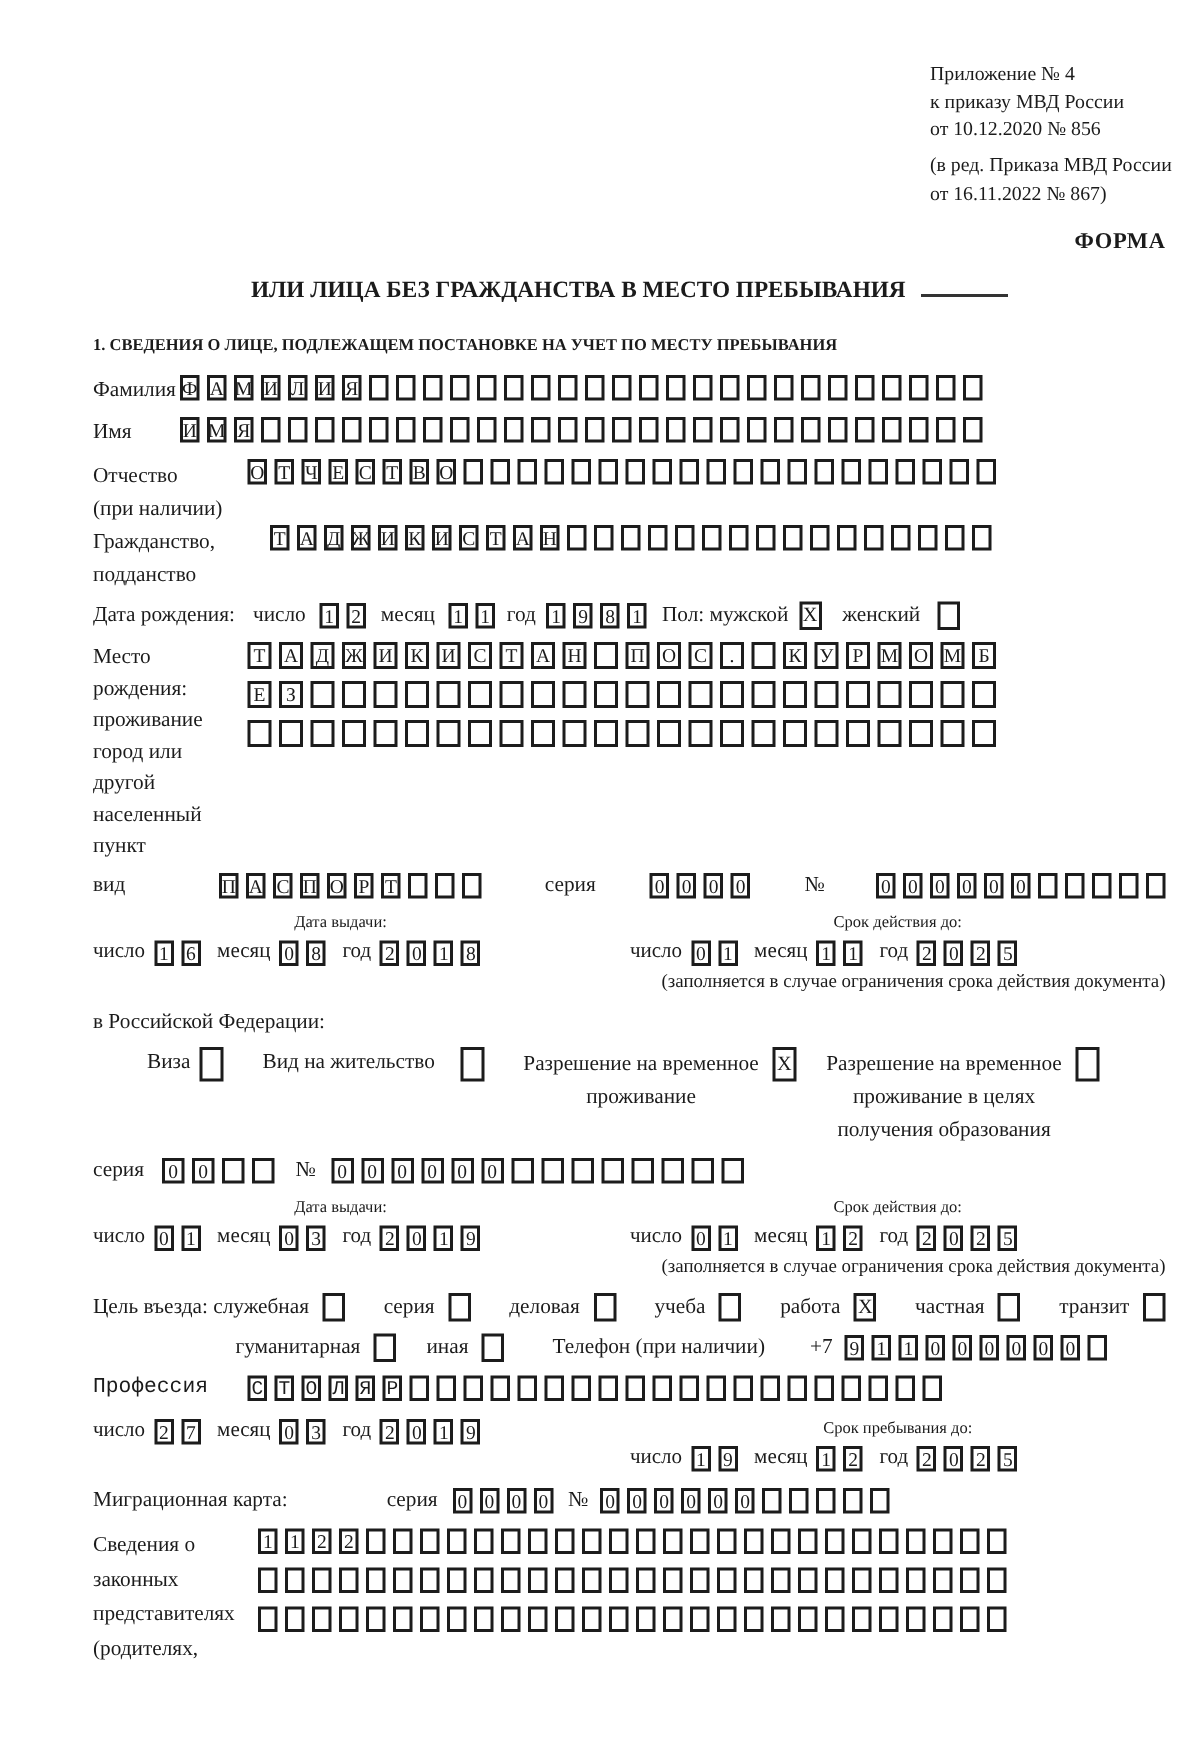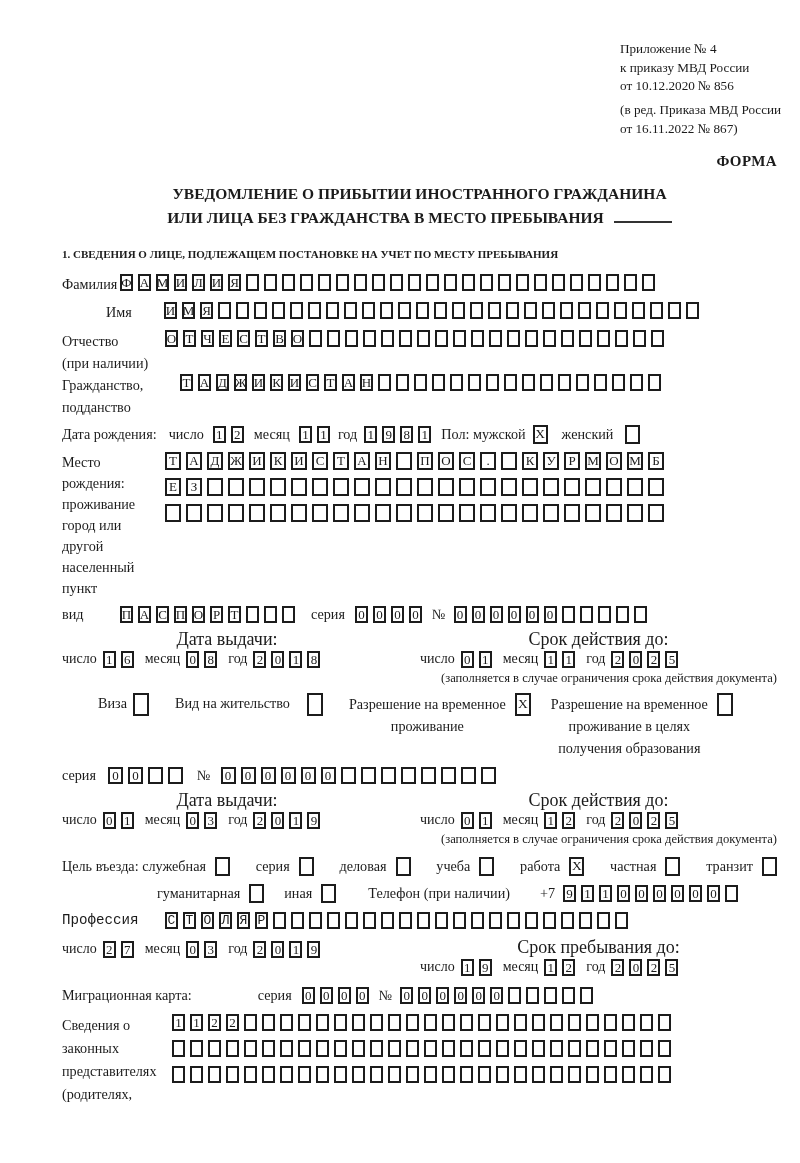--- a/index.html
+++ b/index.html
@@ -39,21 +39,21 @@
     display:inline-flex; align-items:center; justify-content:center;
     font-size:13.5px; background:#fff;
   }
   .cb-lg { width:16px; height:23px; }
   .stack { display:flex; flex-direction:column; gap:8px; }
 
   
   .dates-block { display:flex; margin-top:5px; }
   .dcol-l { width:330px; flex:none; }
   .dcol-r { flex:1; padding-left:28px; }
-  .date-heading { text-align:center; font-size:18px; line-height:18px; }
+  .date-heading { text-align:center; font-size:11px; line-height:18px; }
   .dg { display:flex; align-items:center; gap:6px; margin-top:3px; white-space:nowrap; }
   .dg .w { margin-left:5px; }
   .note { font-size:12.6px; margin-top:3px; text-align:right; line-height:15px; }
 
   
   .opt { display:flex; align-items:flex-start; gap:9px; }
   .opt-lines { text-align:center; line-height:22px; font-size:14.2px; white-space:normal; }
   .purpose-row { justify-content:space-between; align-items:center; margin-top:9px; }
   .purpose-row .opt { align-items:center; }
 
@@ -73,21 +73,20 @@
     <div>к приказу МВД России</div>
     <div>от 10.12.2020 № 856</div>
     <div class="gap"></div>
     <div>(в ред. Приказа МВД России</div>
     <div>от 16.11.2022 № 867)</div>
   </div>
 
   <div class="forma">ФОРМА</div>
 
   <div class="title">
-    <div>УВЕДОМЛЕНИЕ О ПРИБЫТИИ ИНОСТРАННОГО ГРАЖДАНИНА</div>
     <div><span>ИЛИ ЛИЦА БЕЗ ГРАЖДАНСТВА В МЕСТО ПРЕБЫВАНИЯ</span><span class="blank-line"></span></div>
   </div>
 
   <div class="sec-heading">1. СВЕДЕНИЯ О ЛИЦЕ, ПОДЛЕЖАЩЕМ ПОСТАНОВКЕ НА УЧЕТ ПО МЕСТУ ПРЕБЫВАНИЯ</div>
 
   <div class="row" style="margin-top:14px;">
     <span class="lbl" style="width:58px;">Фамилия</span>
     <span class="cells">
         <span class="cell">Ф</span>
         <span class="cell">А</span>
@@ -116,21 +115,21 @@
         <span class="cell"></span>
         <span class="cell"></span>
         <span class="cell"></span>
         <span class="cell"></span>
         <span class="cell"></span>
         <span class="cell"></span>
       </span>
   </div>
 
   <div class="row">
-    <span class="lbl" style="width:58px;margin-left:44px;">Имя</span>
+    <span class="lbl" style="width:58px;">Имя</span>
     <span class="cells">
         <span class="cell">И</span>
         <span class="cell">М</span>
         <span class="cell">Я</span>
         <span class="cell"></span>
         <span class="cell"></span>
         <span class="cell"></span>
         <span class="cell"></span>
         <span class="cell"></span>
         <span class="cell"></span>
@@ -333,21 +332,21 @@
           <span class="cell"></span>
           <span class="cell"></span>
           <span class="cell"></span>
           <span class="cell"></span>
           <span class="cell"></span>
         </span>
     </span>
   </div>
 
 
-  <div class="row" style="align-items:center; margin-top:5px;">
+  <div class="row" style="align-items:center; margin-top:5px;justify-content:space-between;">
     <span class="lbl" style="width:58px;">вид</span>
     <span class="cells">
         <span class="cell">П</span>
         <span class="cell">А</span>
         <span class="cell">С</span>
         <span class="cell">П</span>
         <span class="cell">О</span>
         <span class="cell">Р</span>
         <span class="cell">Т</span>
         <span class="cell"></span>
@@ -419,20 +418,21 @@
             <span class="cell">0</span>
             <span class="cell">2</span>
             <span class="cell">5</span>
           </span>
       </div>
       <div class="note">(заполняется в случае ограничения срока действия документа)</div>
     </div>
   </div>
 
   <div class="intro">
+    <div>в Российской Федерации:</div>
   </div>
 
   <div class="row" style="margin-top:5px;margin-left:36px;">
     <span class="opt">
       <span class="lbl">Виза</span>
       <span class="cb cb-lg" style="margin-left:-3px;"></span>
     </span>
     <span class="opt" style="margin-left:26px;">
       <span class="lbl">Вид на жительство</span>
       <span class="cb cb-lg" style="margin-left:8px;"></span>

